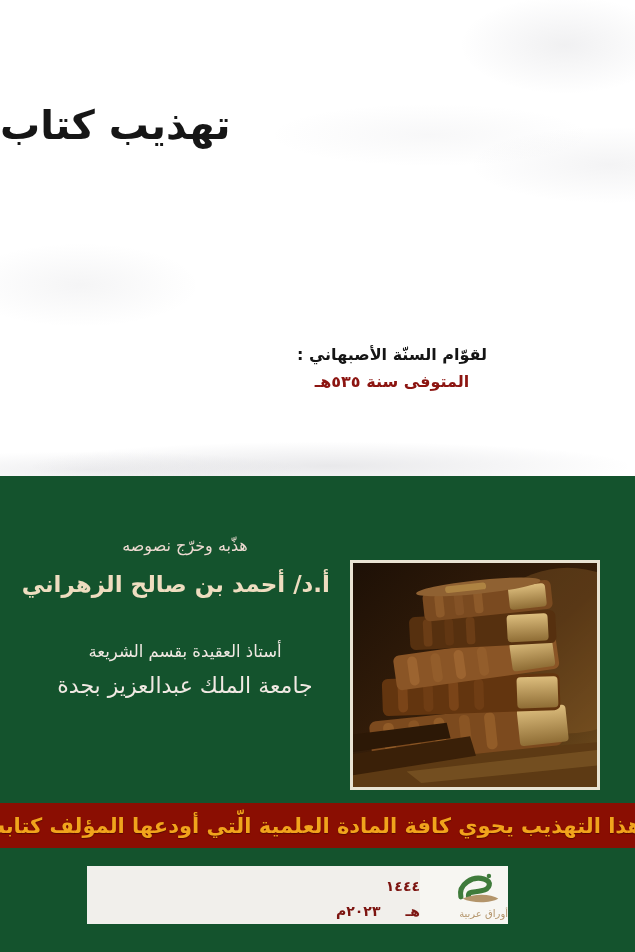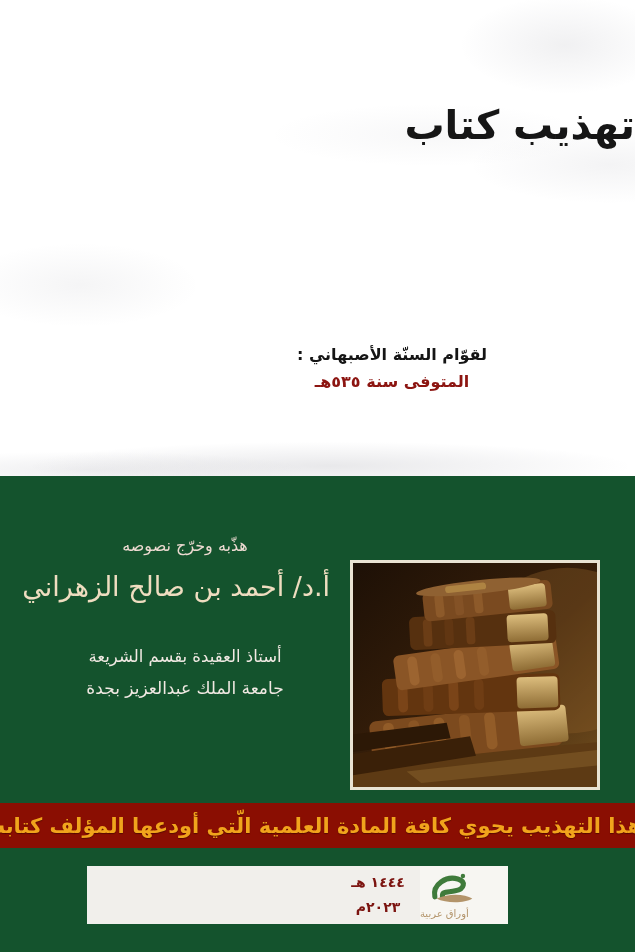--- a/index.html
+++ b/index.html
@@ -19,21 +19,21 @@
       radial-gradient(150px 70px at 565px 45px,  rgba(110,110,125,.10), transparent 70%),
       radial-gradient(200px 55px at 610px 165px, rgba(110,110,125,.08), transparent 70%),
       radial-gradient(170px 60px at 80px 285px,  rgba(110,110,125,.07), transparent 70%),
       radial-gradient(230px 45px at 430px 135px, rgba(110,110,125,.05), transparent 70%),
       radial-gradient(420px 34px at 330px 466px, rgba(95,95,110,.14),  transparent 72%),
       radial-gradient(300px 26px at 90px 470px,  rgba(95,95,110,.10),  transparent 72%),
       #ffffff;
   }
   .series-label{
     position:absolute;left:0;top:102px;width:100%;
-    text-align:right;
+    text-align:left;
     font-size:40px;font-weight:bold;color:#161616;
     letter-spacing:0;
   }
   .main-title{
     position:absolute;left:0;top:200px;width:100%;
     text-align:center;
     font-size:54px;font-weight:bold;color:#7b1c1c;
     line-height:1.35;
     text-shadow:0 1px 0 rgba(123,28,28,.25);
   }
@@ -49,23 +49,23 @@
   
   .red-section{
     position:absolute;left:0;top:476px;width:635px;height:532px;
     background:#14532d;
   }
   .editor-block{
     position:absolute;top:60px;right:305px;width:290px;
     text-align:center;
   }
   .editor-intro{font-size:16px;color:#eddad1;margin-bottom:16px;}
-  .editor-name{font-size:27px;font-weight:normal;color:#efddc0;margin-bottom:34px;white-space:nowrap;}
+  .editor-name{font-size:23px;font-weight:bold;color:#efddc0;margin-bottom:34px;white-space:nowrap;}
   .editor-position{font-size:16.5px;color:#f1e9e3;margin-bottom:12px;margin-top:45px;}
-  .editor-university{font-size:17px;color:#f1e9e3;}
+  .editor-university{font-size:22px;color:#f1e9e3;}
 
   .books-photo{
     position:absolute;top:84px;left:350px;
     width:244px;height:224px;
     border:3px solid #e9e3d3;
     background:#2a1708;
   }
   .books-photo svg{display:block;width:100%;height:100%;}
 
   .banner-band{
@@ -79,29 +79,29 @@
     text-shadow:0 1px 1px rgba(0,0,0,.35);
   }
 
   
   .footer-box{
     position:absolute;top:390px;left:87px;width:421px;height:58px;
     background:#f1efeb;
     display:flex;flex-direction:row;align-items:stretch;
   }
   .year-col{
-    width:84px;display:flex;flex-direction:column;align-items:center;justify-content:center;
+    width:84px;display:flex;flex-direction:row;align-items:flex-end;justify-content:center;
     color:#7c1410;font-weight:bold;font-size:14px;line-height:1.8;
   }
   .publisher-col{flex:1;text-align:center;padding:6px 4px 0 4px;}
   .publisher-title{font-size:13.5px;font-weight:bold;color:#332f2b;margin-bottom:4px;white-space:nowrap;}
   .rights-line{font-size:8px;color:#8a4a38;line-height:1.55;white-space:nowrap;}
   .logo-box{
     width:88px;background:#f7f6f2;
-    display:flex;flex-direction:column;align-items:flex-end;justify-content:center;
+    display:flex;flex-direction:column;align-items:flex-start;justify-content:center;
     padding-top:2px;
   }
   .logo-box svg{display:block;}
   .logo-text{font-size:10px;color:#b3946a;margin-top:1px;}
 </style>
 </head>
 <body>
 
 <div class="cover">
 

